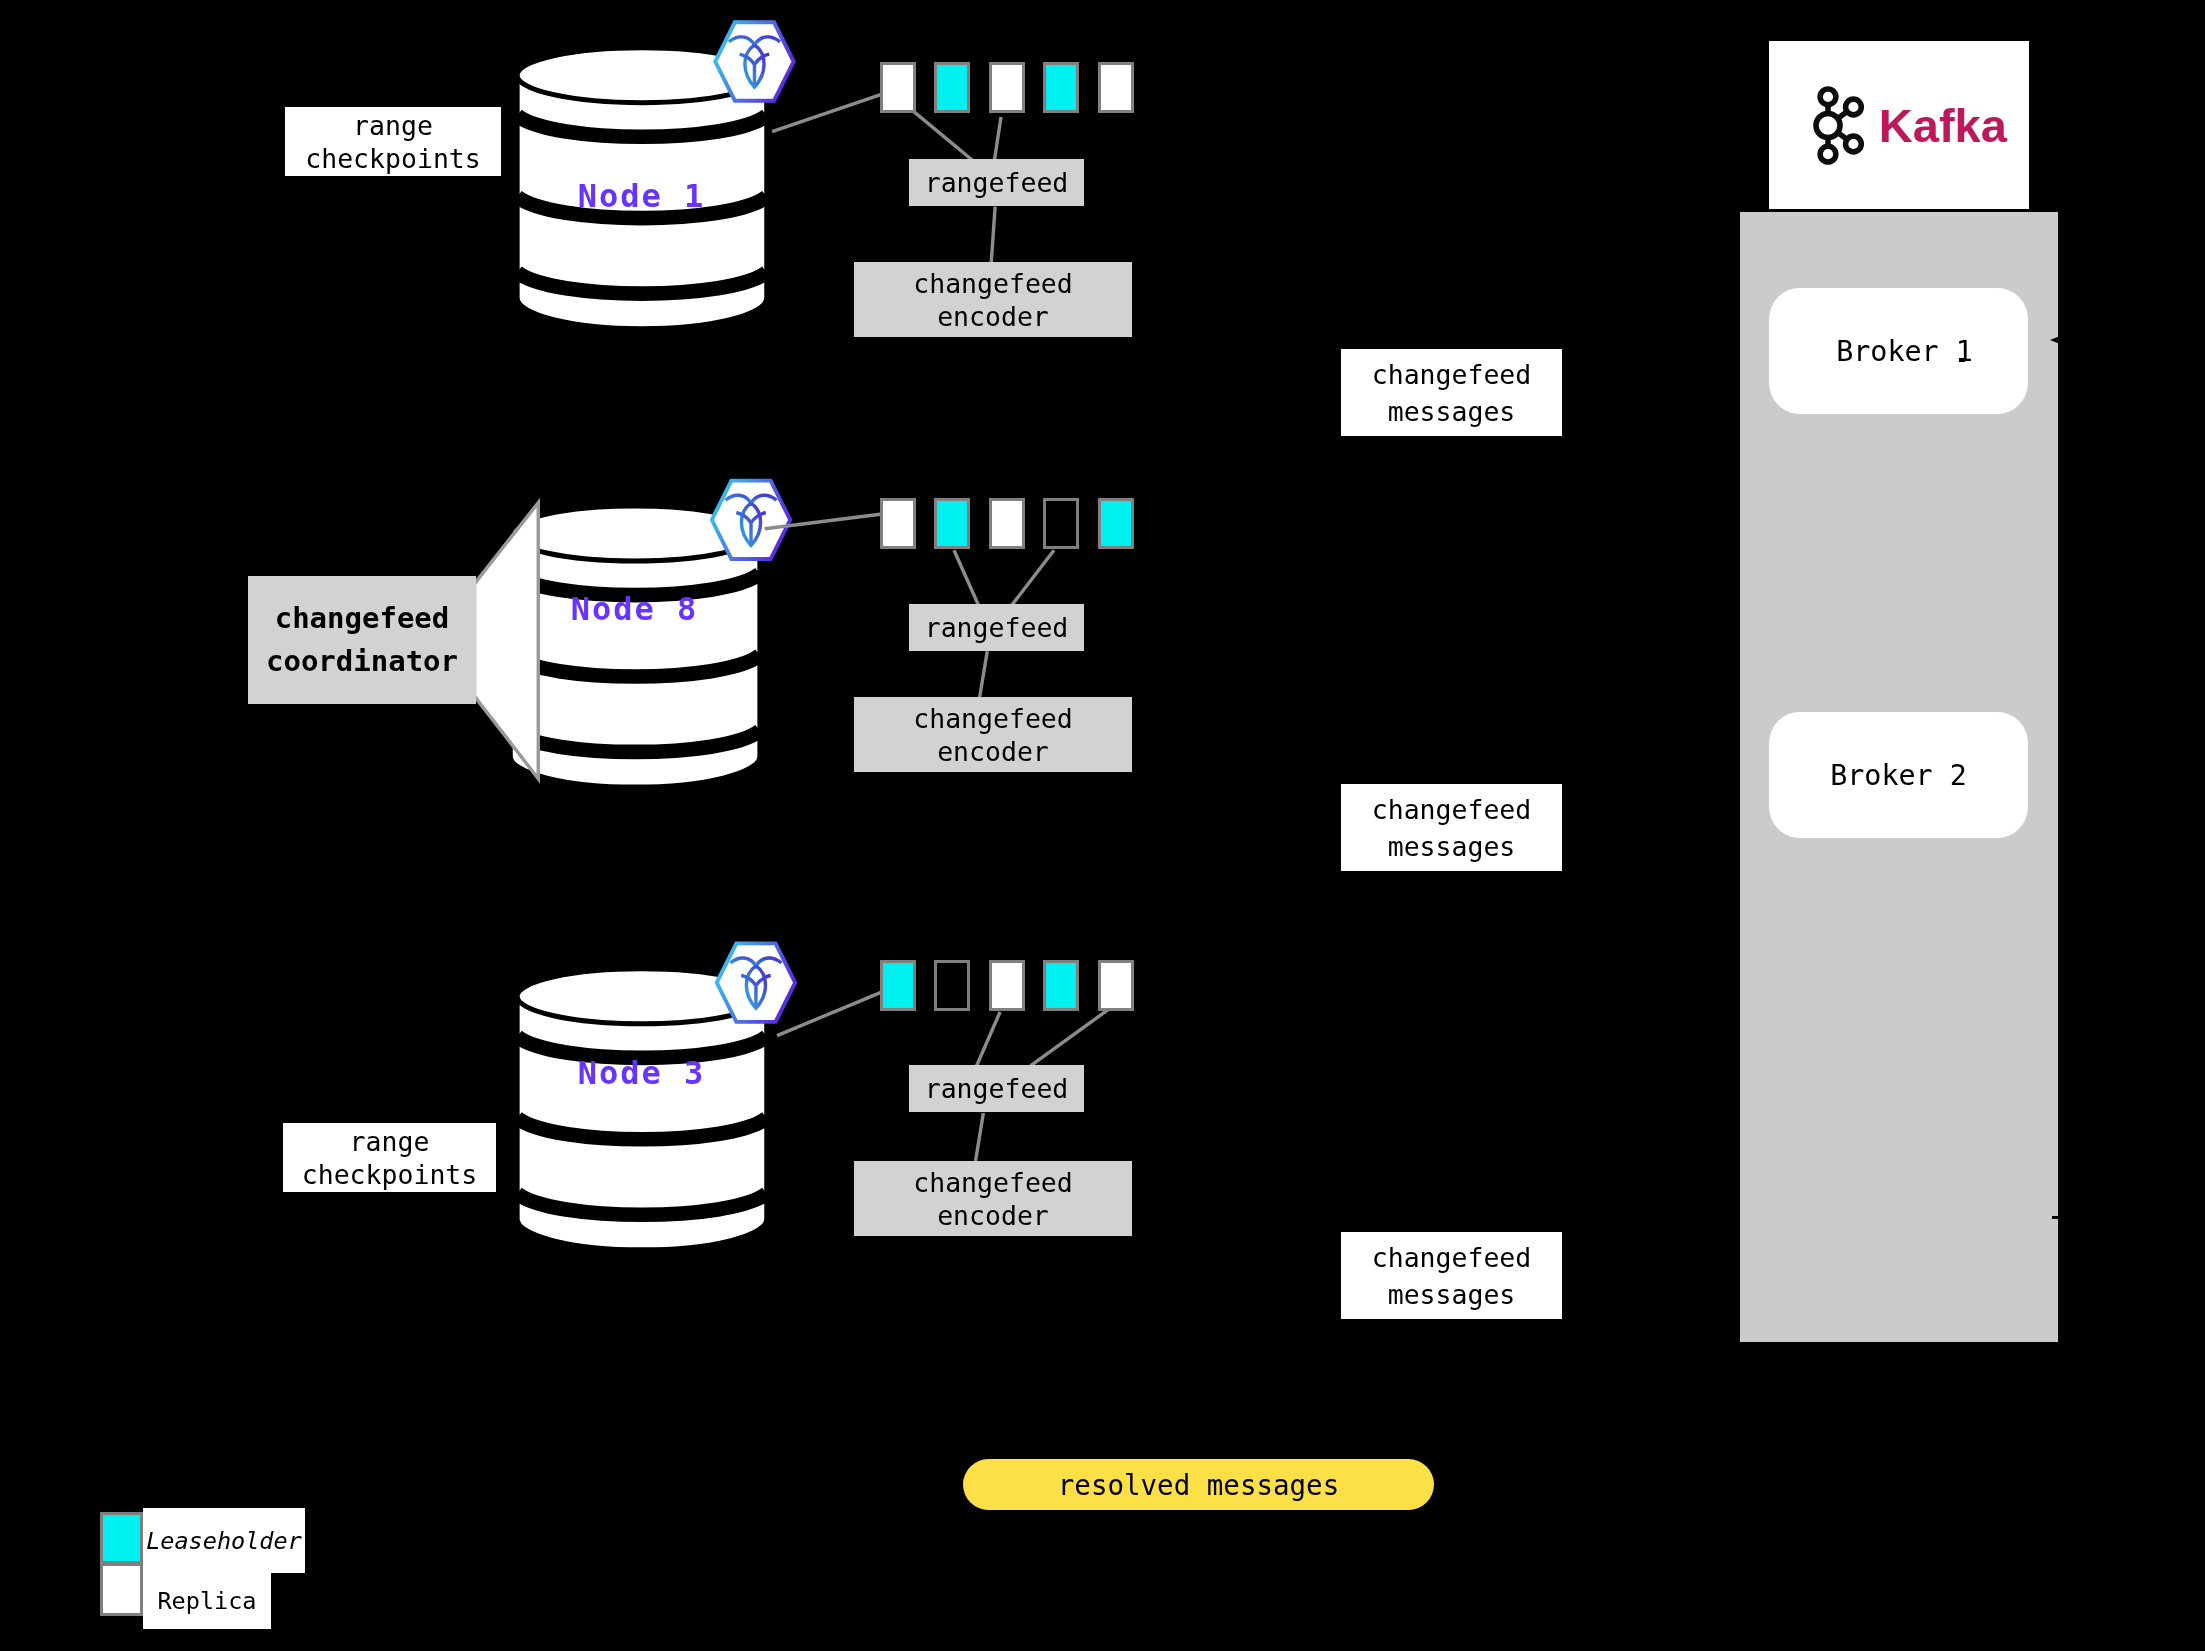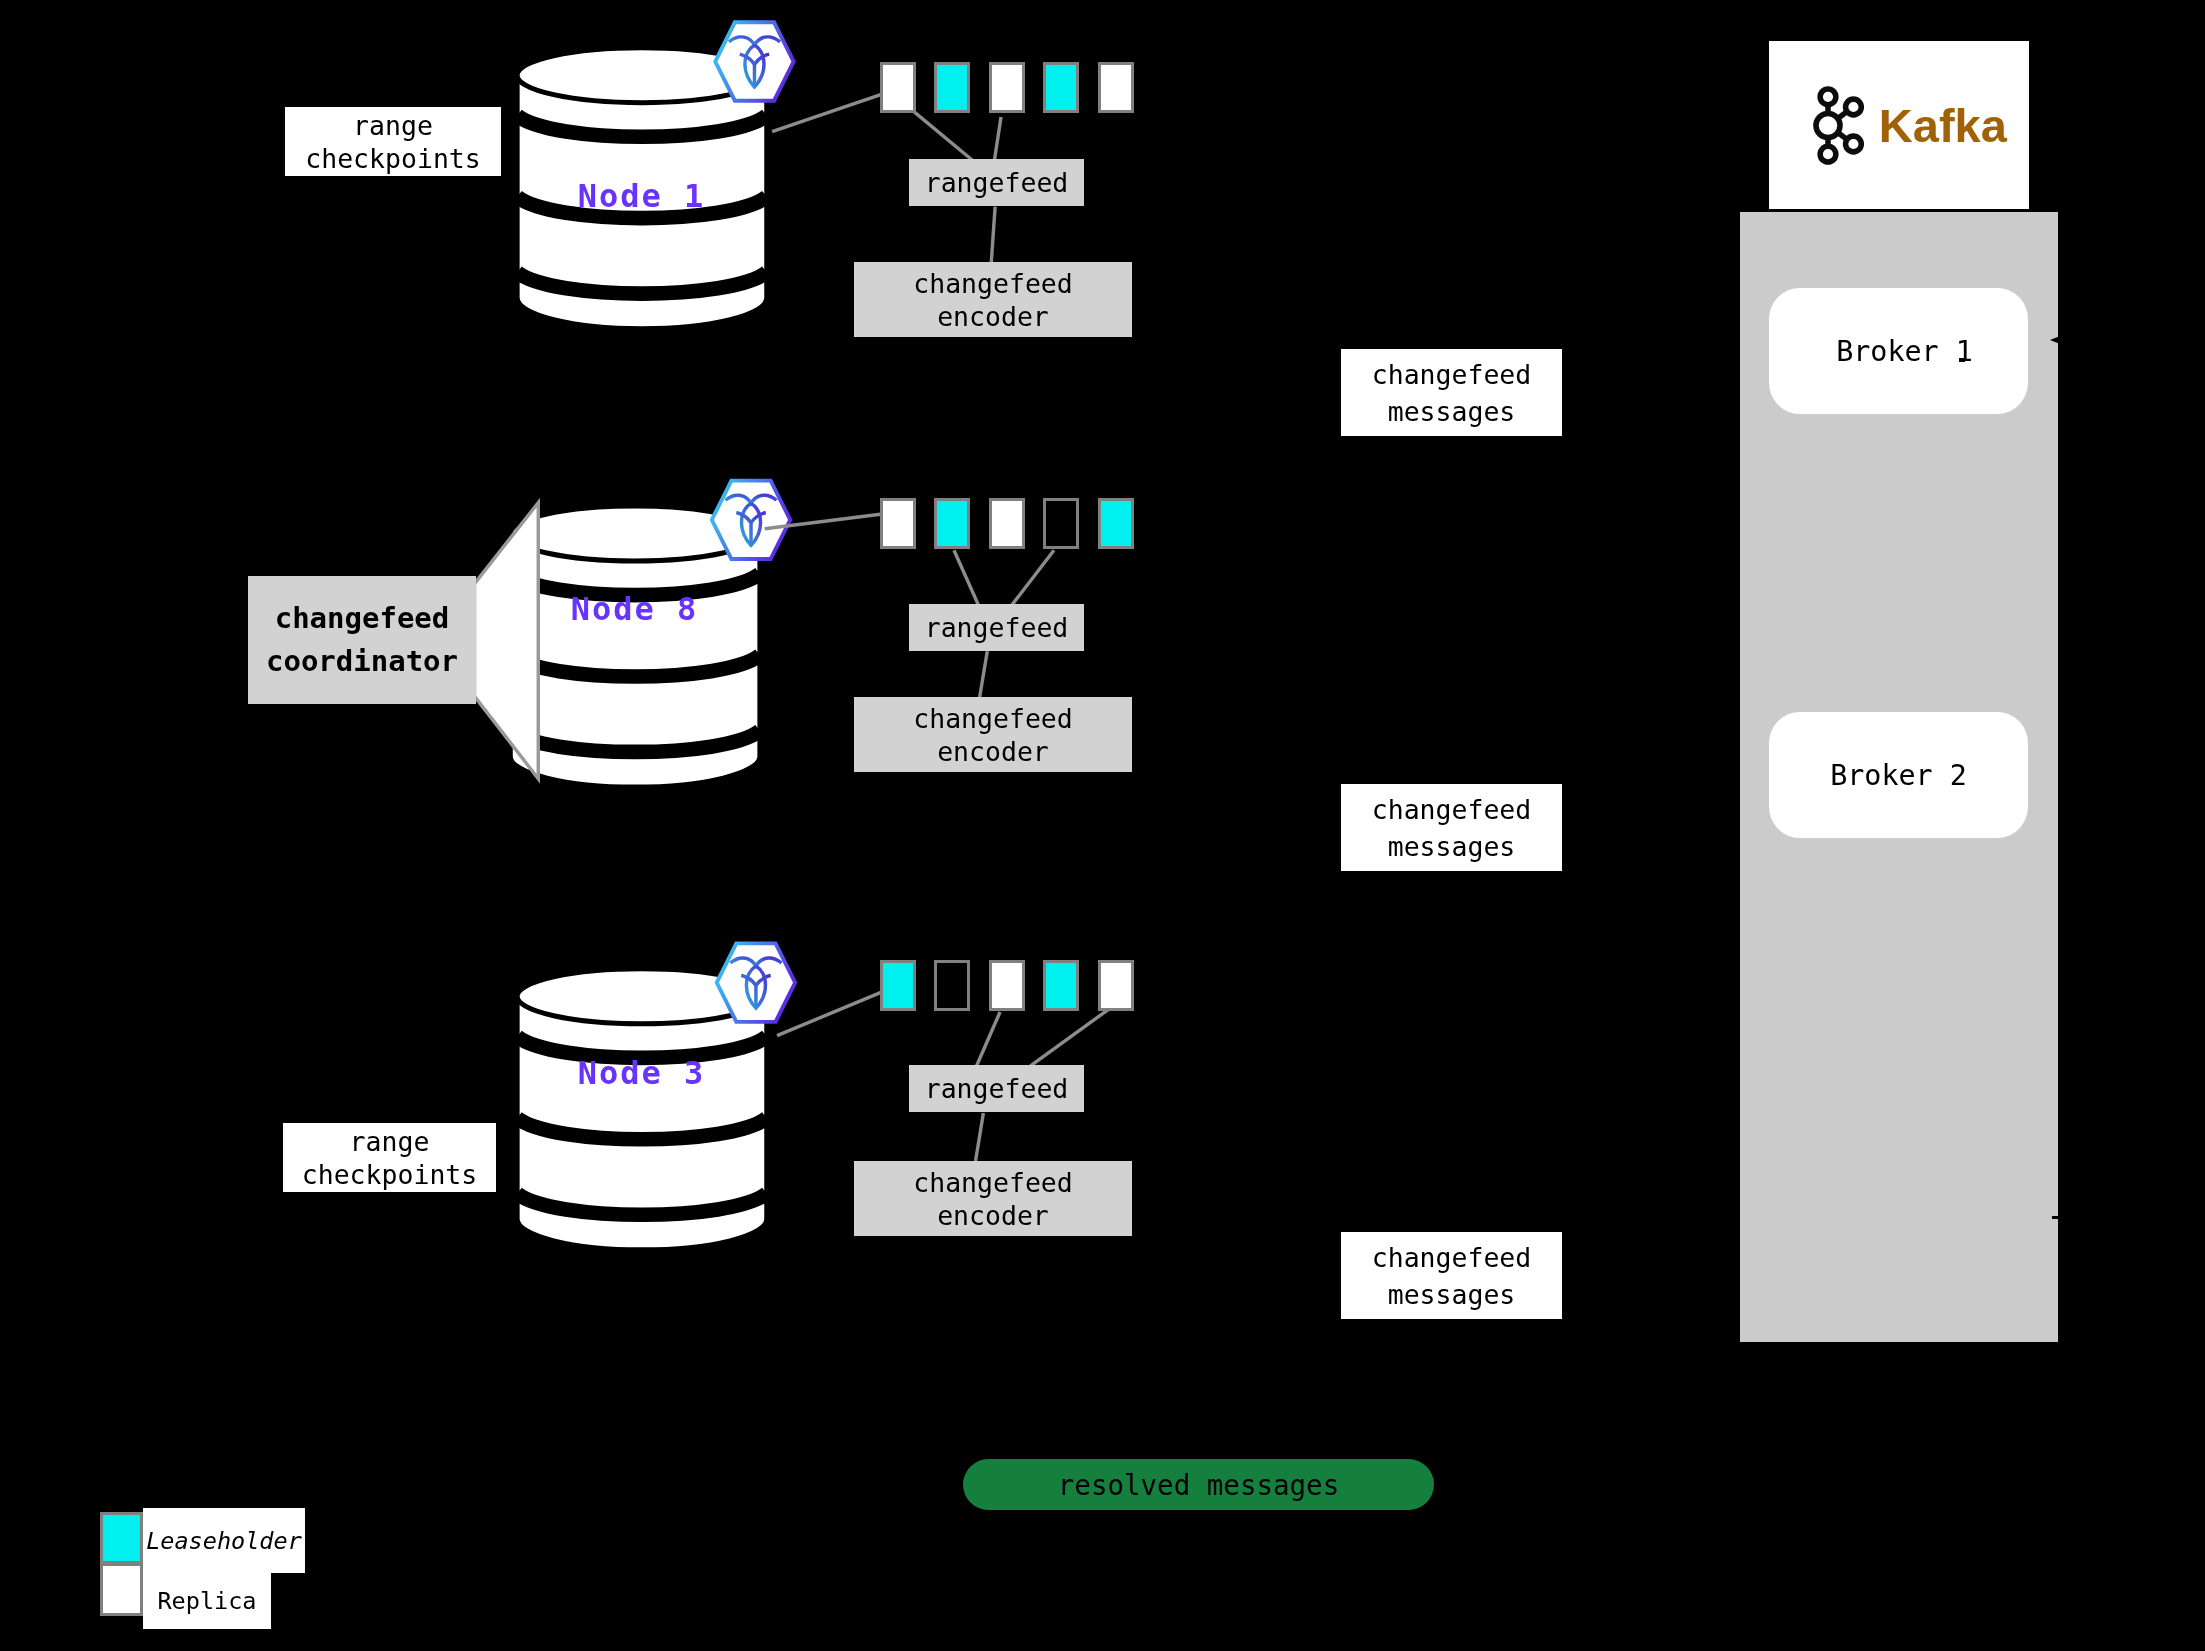--- a/index.html
+++ b/index.html
@@ -11,23 +11,23 @@
   .whitebox{background:#fff;}
   .graybox{background:#d2d2d2;}
   .sq{border:3.4px solid #808080;}
   .svg-layer{position:absolute;left:0;top:0;z-index:1;}
   .z2{z-index:2;} .z3{z-index:3;} .z6{z-index:6;}
   .node-title{font-weight:bold;font-size:32px;color:#6933ff;letter-spacing:2px;}
   .box-label{font-size:26.5px;line-height:33px;}
   .msg-label{font-size:26.5px;line-height:37px;}
   .coord-label{font-size:29px;line-height:43px;font-weight:bold;}
   .broker{background:#fff;border-radius:31px;font-size:28.4px;}
-  .pill{background:#15803d;border-radius:25.5px;font-size:27.5px;}
+  .pill{background:#fde047;border-radius:25.5px;font-size:27.5px;}
   .legend-label{font-size:23.5px;}
-  .kafka-wordmark{font-family:"Liberation Sans",sans-serif;font-weight:700;font-size:47px;color:#a16207;}
+  .kafka-wordmark{font-family:"Liberation Sans",sans-serif;font-weight:700;font-size:47px;color:#be185d;}
   .arrowhead-left{width:0;height:0;border-top:8.8px solid transparent;border-bottom:8.8px solid transparent;
                   border-right:20.6px solid #000;}
 </style>
 </head>
 <body>
 
 <div class="stage">
 
   <svg class="svg-layer" width="2205" height="1652" viewBox="0 0 4498 3369">
     <defs>

